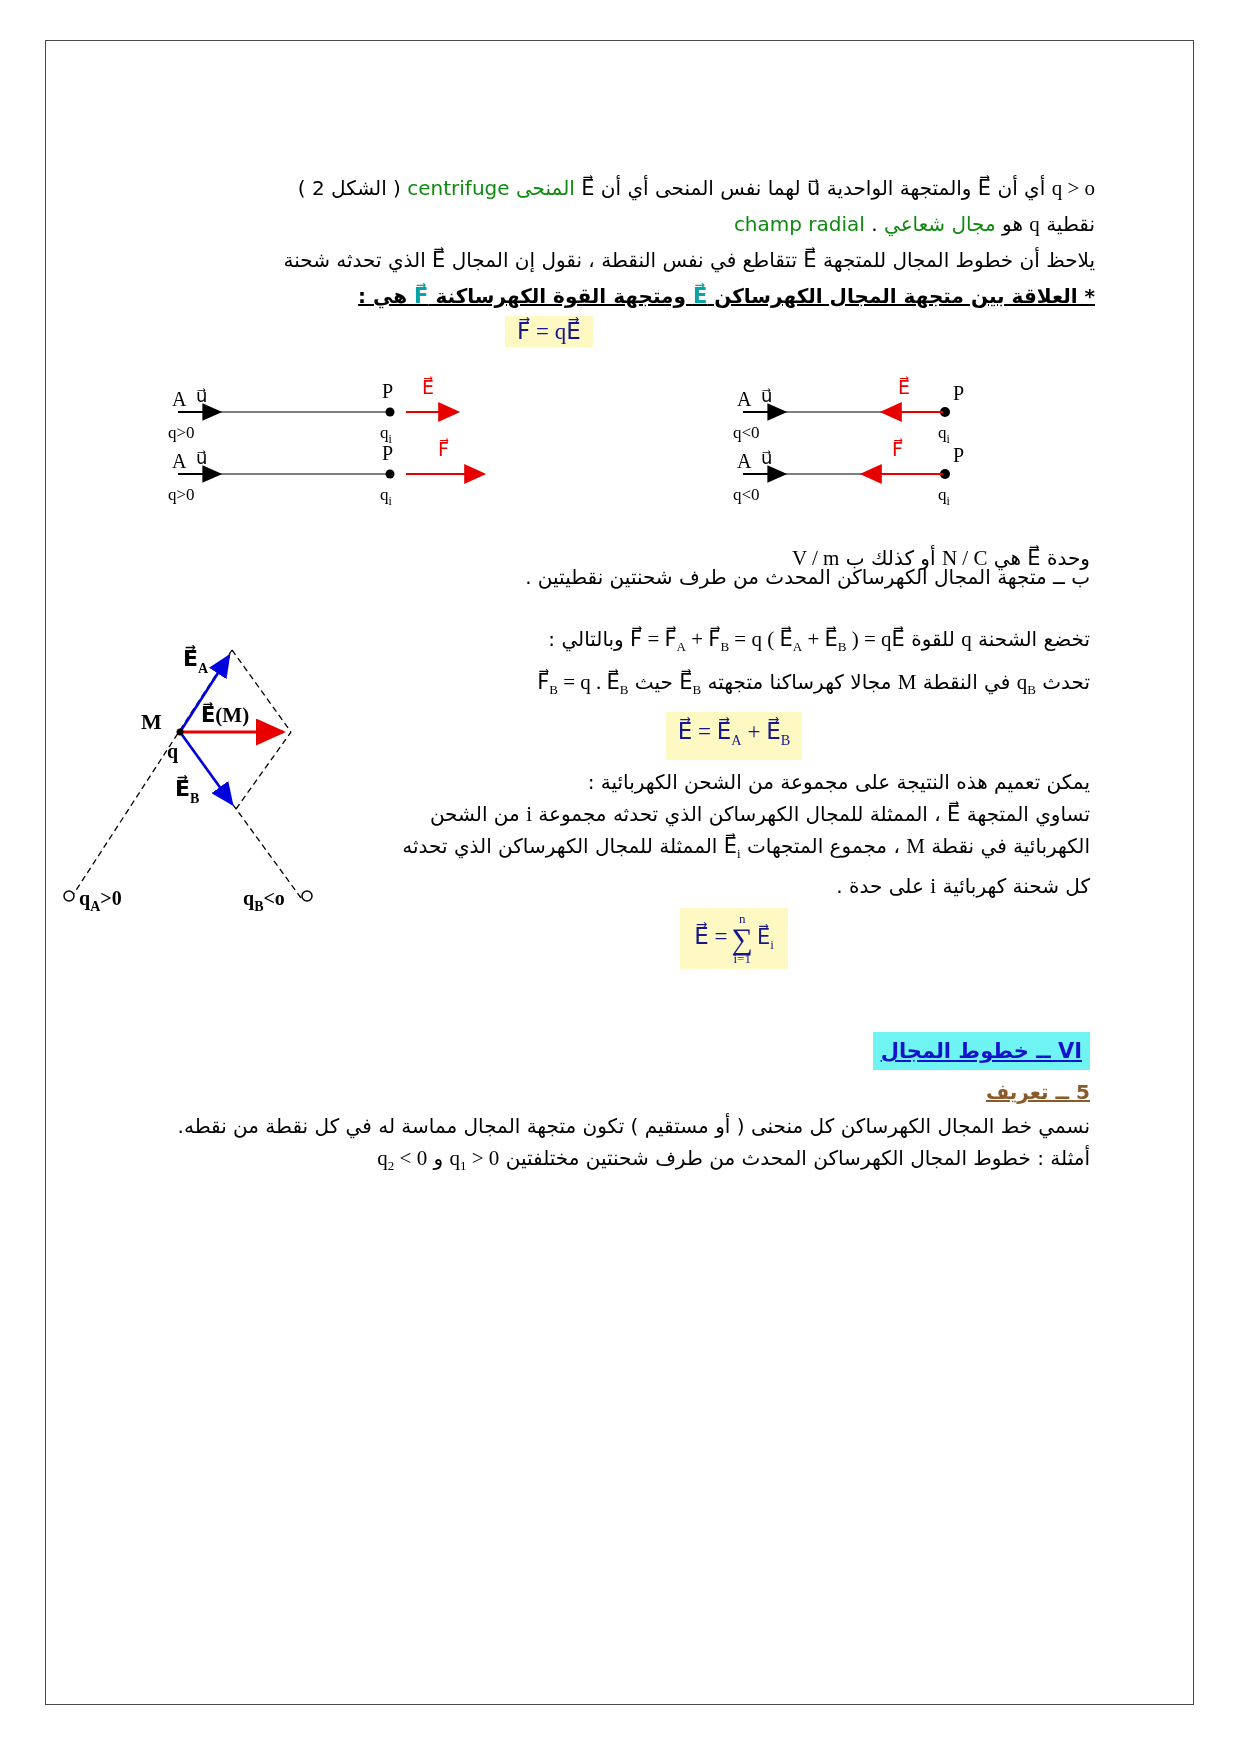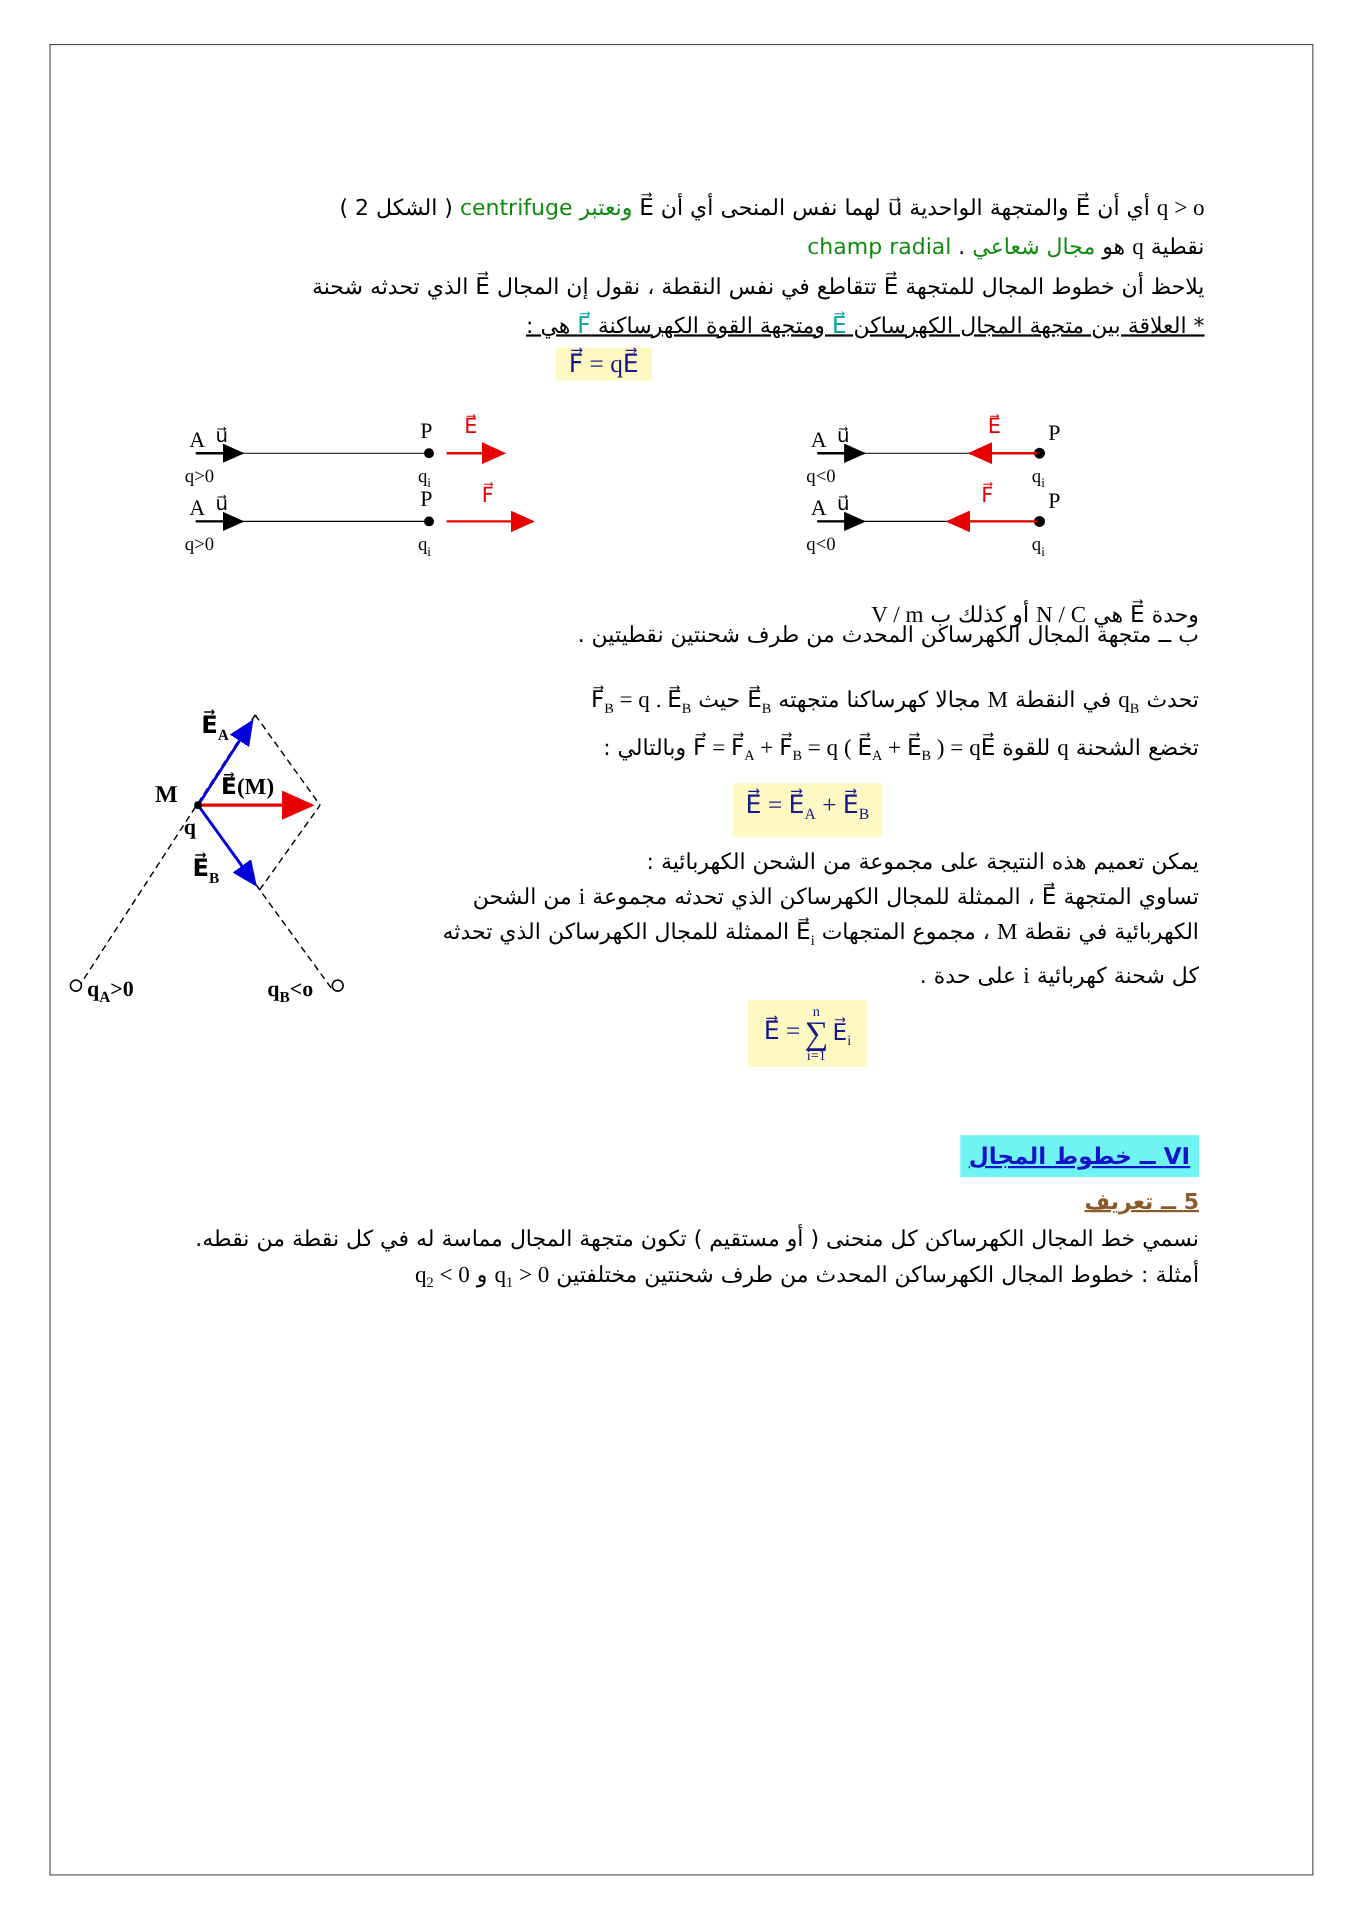--- a/index.html
+++ b/index.html
@@ -3,21 +3,21 @@
 <meta charset="utf-8">
 <style>
   html,body{margin:0;padding:0;background:#ffffff;}
   body{width:1240px;height:1754px;position:relative;font-family:"DejaVu Sans",sans-serif;color:#000;}
   .page-border{position:absolute;left:45px;top:40px;width:1147px;height:1663px;border:1.5px solid #4a4a4a;}
   .ar{direction:rtl;text-align:right;font-size:20px;line-height:36px;}
   .math{font-family:"Liberation Serif","DejaVu Sans",serif;direction:ltr;unicode-bidi:isolate;font-size:21px;}
   sub{font-size:0.62em;}
   .green{color:#0e8a0e;}
   .green-latin{color:#0e8a0e;font-family:"DejaVu Sans",sans-serif;direction:ltr;unicode-bidi:isolate;}
-  .main-heading{font-weight:normal;text-decoration:underline;font-size:20px;}
+  .main-heading{font-weight:bold;text-decoration:underline;font-size:20px;}
   .vec-accent{color:#0aa3a3;}
   .hl-formula{display:inline-block;background:#fef9c3;color:#16168e;font-family:"Liberation Serif","DejaVu Sans",serif;
     font-size:23px;padding:2px 12px;direction:ltr;unicode-bidi:isolate;}
   .center-line{text-align:center;}
   .col-p{margin:0 0 0 0;line-height:32px;}
   .sec-title{display:inline-block;background:#6ff3f3;color:#1313cc;font-weight:bold;font-size:21px;
     text-decoration:underline;padding:1px 8px;}
   .def-title{color:#8b5a2b;font-weight:bold;text-decoration:underline;font-size:20px;margin-top:4px;}
   .sigma-stack{display:inline-flex;flex-direction:column;align-items:center;line-height:1;vertical-align:middle;
     font-size:13px;margin:0 4px;}
@@ -25,21 +25,21 @@
   svg text{font-family:"Liberation Serif","DejaVu Sans",serif;}
   .abs{position:absolute;}
 </style>
 </head>
 <body>
 
 <div class="page-border"></div>
 
 <div class="abs ar" style="left:145px;top:170px;width:950px;">
   <div>
-    <span class="math">q &gt; o</span><span> أي أن </span><span class="math">E⃗</span><span> والمتجهة الواحدية </span><span class="math">u⃗</span><span> لهما نفس المنحى أي أن </span><span class="math">E⃗</span><span class="green"> ونعتبر </span><span class="green-latin">centrifuge</span><span> ( الشكل 2 )</span>
+    <span class="math">q &gt; o</span><span> أي أن </span><span class="math">E⃗</span><span> والمتجهة الواحدية </span><span class="math">u⃗</span><span> لهما نفس المنحى أي أن </span><span class="math">E⃗</span><span class="green"> المنحى </span><span class="green-latin">centrifuge</span><span> ( الشكل 2 )</span>
   </div>
   <div>
     <span>نقطية </span><span class="math">q</span><span> هو </span><span class="green">مجال شعاعي</span><span> . </span><span class="green-latin">champ radial</span>
   </div>
   <div>
     <span>يلاحظ أن خطوط المجال للمتجهة </span><span class="math">E⃗</span><span> تتقاطع في نفس النقطة ، نقول إن المجال </span><span class="math">E⃗</span><span> الذي تحدثه شحنة</span>
   </div>
   <div class="main-heading">
     <span>* العلاقة بين متجهة المجال الكهرساكن </span><span class="math vec-accent">E⃗</span><span> ومتجهة القوة الكهرساكنة </span><span class="math vec-accent">F⃗</span><span> هي :</span>
   </div>
@@ -137,25 +137,25 @@
   <text x="128" y="34" font-size="22" font-weight="bold"><tspan>E⃗</tspan><tspan dy="7" font-size="14">A</tspan></text>
   <text x="146" y="90" font-size="21" font-weight="bold">E⃗(M)</text>
   <text x="120" y="164" font-size="22" font-weight="bold"><tspan>E⃗</tspan><tspan dy="7" font-size="14">B</tspan></text>
   <text x="86" y="97" font-size="22" font-weight="bold">M</text>
   <text x="112" y="126" font-size="20" font-weight="bold">q</text>
   <text x="24" y="273" font-size="20" font-weight="bold"><tspan>q</tspan><tspan dy="6" font-size="14">A</tspan><tspan dy="-6">&gt;0</tspan></text>
   <text x="188" y="273" font-size="20" font-weight="bold"><tspan>q</tspan><tspan dy="6" font-size="14">B</tspan><tspan dy="-6">&lt;o</tspan></text>
 </svg>
 
 <div class="abs ar" style="right:150px;top:620px;width:712px;">
+  <p class="col-p" style="line-height:38px;">
+    <span>تخضع الشحنة </span><span class="math">q</span><span> للقوة </span><span class="math">F⃗ = F⃗<sub>A</sub> + F⃗<sub>B</sub> = q ( E⃗<sub>A</sub> + E⃗<sub>B</sub> ) = qE⃗</span><span> وبالتالي :</span>
+  </p>
   <p class="col-p">
     <span>تحدث </span><span class="math">q<sub>B</sub></span><span> في النقطة </span><span class="math">M</span><span> مجالا كهرساكنا متجهته </span><span class="math">E⃗<sub>B</sub></span><span> حيث </span><span class="math">F⃗<sub>B</sub> = q . E⃗<sub>B</sub></span>
-  </p>
-  <p class="col-p" style="line-height:38px;">
-    <span>تخضع الشحنة </span><span class="math">q</span><span> للقوة </span><span class="math">F⃗ = F⃗<sub>A</sub> + F⃗<sub>B</sub> = q ( E⃗<sub>A</sub> + E⃗<sub>B</sub> ) = qE⃗</span><span> وبالتالي :</span>
   </p>
   <div class="center-line" style="margin:6px 0;">
     <span class="hl-formula math">E⃗ = E⃗<sub>A</sub> + E⃗<sub>B</sub></span>
   </div>
   <p class="col-p">
     <span>يمكن تعميم هذه النتيجة على مجموعة من الشحن الكهربائية :</span>
   </p>
   <p class="col-p">
     <span>تساوي المتجهة </span><span class="math">E⃗</span><span> ، الممثلة للمجال الكهرساكن الذي تحدثه مجموعة </span><span class="math">i</span><span> من الشحن الكهربائية في نقطة </span><span class="math">M</span><span> ، مجموع المتجهات </span><span class="math">E⃗<sub>i</sub></span><span> الممثلة للمجال الكهرساكن الذي تحدثه كل شحنة كهربائية </span><span class="math">i</span><span> على حدة .</span>
   </p>

